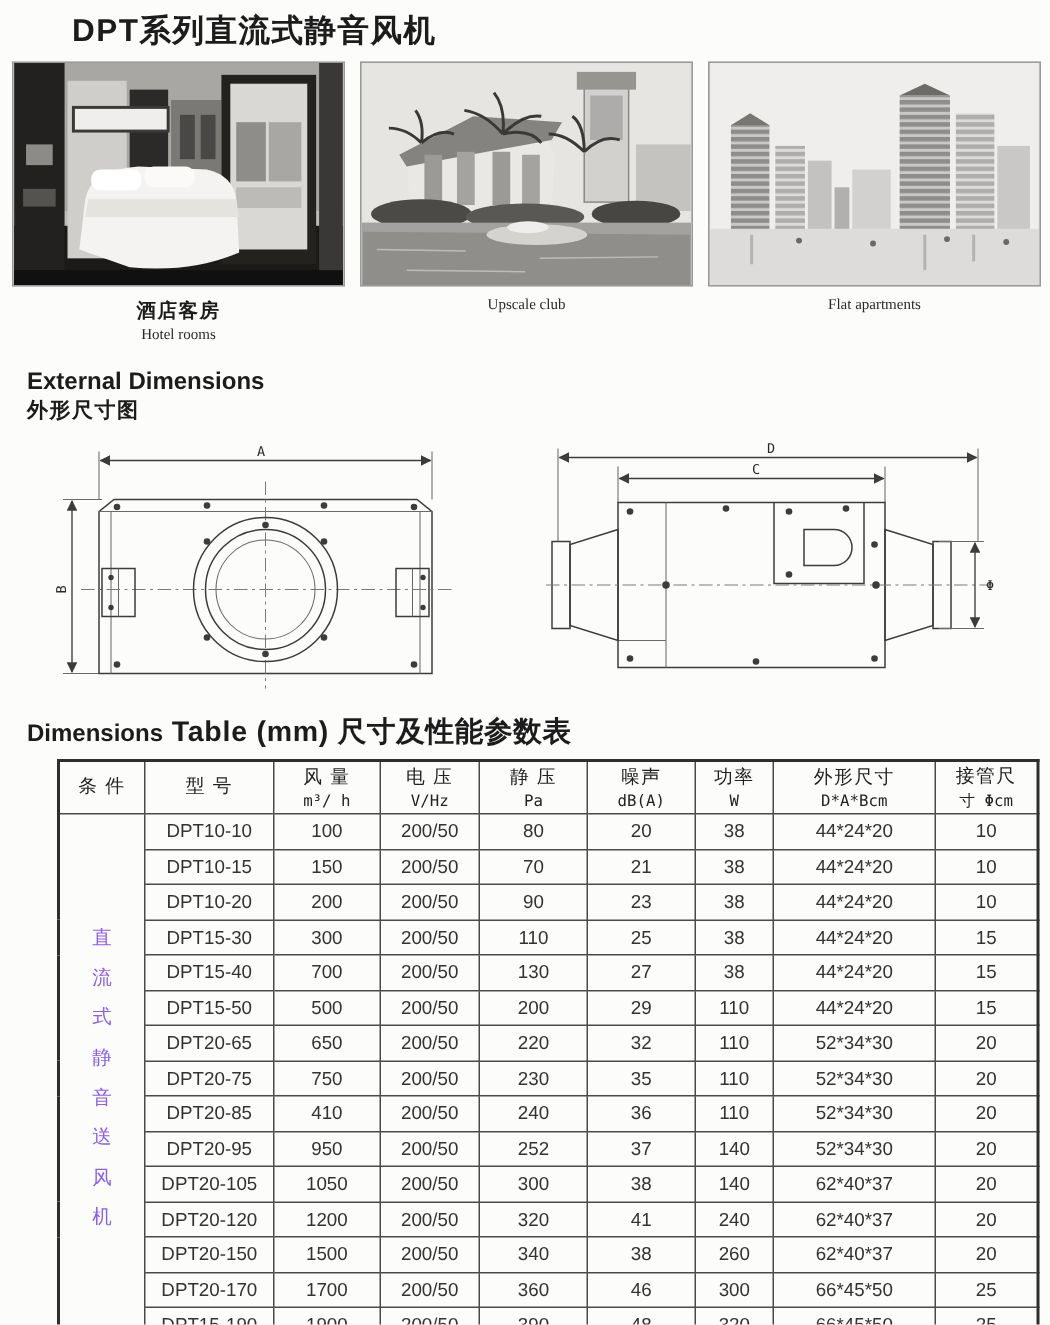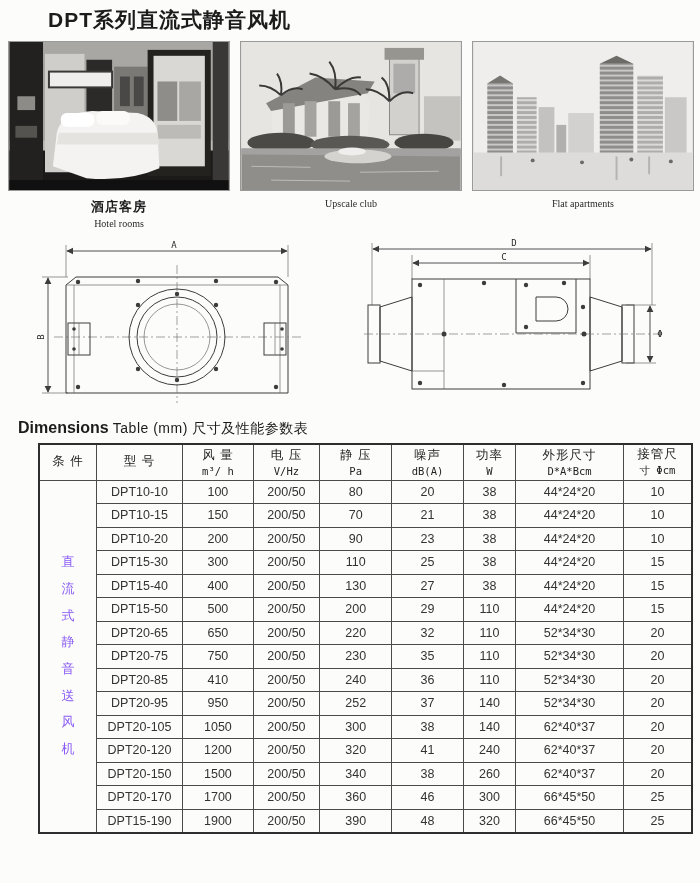--- a/index.html
+++ b/index.html
@@ -41,21 +41,21 @@
   .dwg-line { stroke:#3c3c3c; stroke-width:1; fill:none; }
   .dwg-thin { stroke:#6a6a6a; stroke-width:0.7; fill:none; }
   .dwg-center { stroke:#7a7a7a; stroke-width:0.7; fill:none; stroke-dasharray:9 3 2 3; }
   .dwg-dim { stroke:#3c3c3c; stroke-width:0.9; fill:none; }
   .dwg-label { font-family:"DejaVu Sans Mono", monospace; font-size:9px; fill:#2a2a2a; }
   .screw { fill:#3c3c3c; }
 
   
   .table-heading { margin:14px 0 5px 10px; }
   .th-bold { font-weight:bold; font-size:16px; }
-  .th-rest { font-size:14px; font-weight:normal; letter-spacing:0.5px; }
+  .th-rest { font-size:19px; font-weight:bold; letter-spacing:0.5px; }
 
   
   table.spec {
     border-collapse:collapse;
     width:655px; margin-left:30px;
     border:2px solid #2e2e2e;
     table-layout:fixed;
   }
   table.spec th, table.spec td {
     border:1px solid #4a4a4a;
@@ -186,20 +186,24 @@
             <circle cx="160" cy="119" r="2"></circle>
             <circle cx="200" cy="121" r="2"></circle>
         </g>
       </svg>
       <div class="photo-captions">
         <div class="cap-en">Flat apartments</div>
       </div>
     </div>
   </div>
 
+  <div class="sec-heading">
+    <span class="sec-en">External Dimensions</span>
+    <span class="sec-zh">外形尺寸图</span>
+  </div>
 
   <div class="drawings">
 
     <div class="drawing">
       <svg width="300" height="168" viewBox="0 0 300 168" xmlns="http://www.w3.org/2000/svg">
         <defs>
           <marker id="ar1" viewBox="0 0 10 10" refX="9" refY="5" markerWidth="8" markerHeight="8" orient="auto-start-reverse">
             <path d="M0,0 L10,5 L0,10 z" fill="#3c3c3c"></path>
           </marker>
         </defs>
@@ -403,21 +407,21 @@
           <td>300</td>
           <td>200/50</td>
           <td>110</td>
           <td>25</td>
           <td>38</td>
           <td>44*24*20</td>
           <td>15</td>
         </tr>
         <tr>
           <td>DPT15-40</td>
-          <td>400</td>
+          <td>700</td>
           <td>200/50</td>
           <td>130</td>
           <td>27</td>
           <td>38</td>
           <td>44*24*20</td>
           <td>15</td>
         </tr>
         <tr>
           <td>DPT15-50</td>
           <td>500</td>

